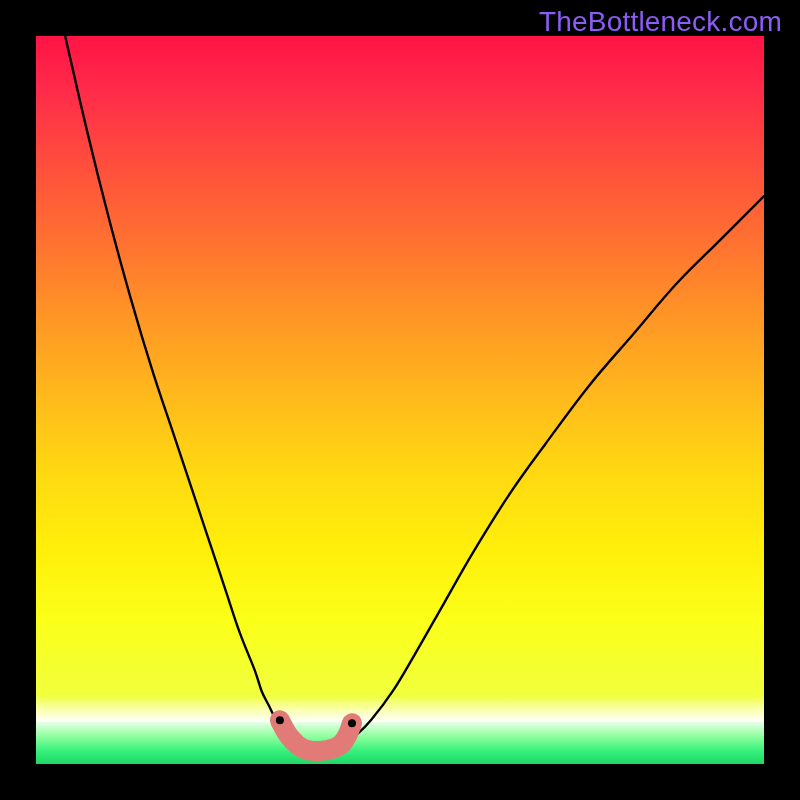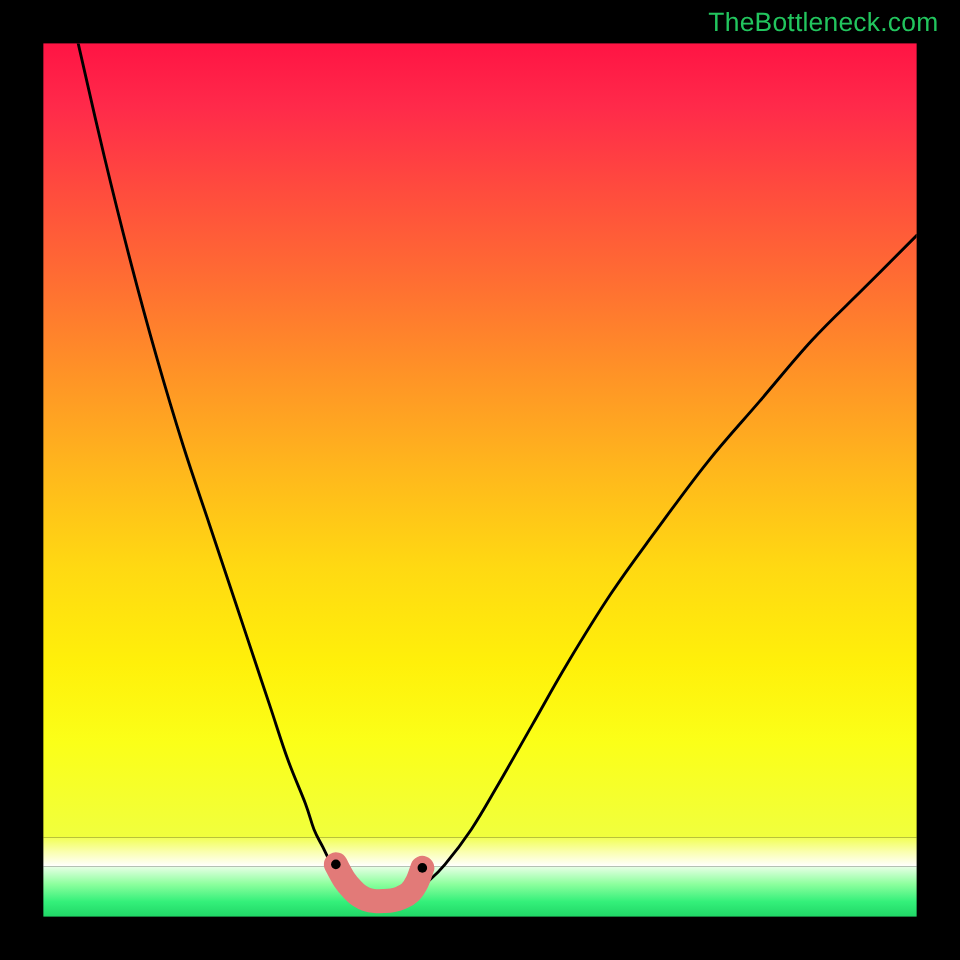--- a/index.html
+++ b/index.html
@@ -75,22 +75,22 @@
   svg.curves {
     position: absolute;
     inset: 0;
     width: 100%;
     height: 100%;
   }
   .watermark {
     position: absolute;
     top: 6px;
     right: 18px;
-    color: #22c55e;
-    font-size: 22px;
+    color: #8b5cf6;
+    font-size: 28px;
     letter-spacing: 0.2px;
     font-weight: 400;
     font-family: Arial, Helvetica, sans-serif;
   }
 </style>
 </head>
 <body>
 
 <div class="frame">
   <div class="plot-area">

